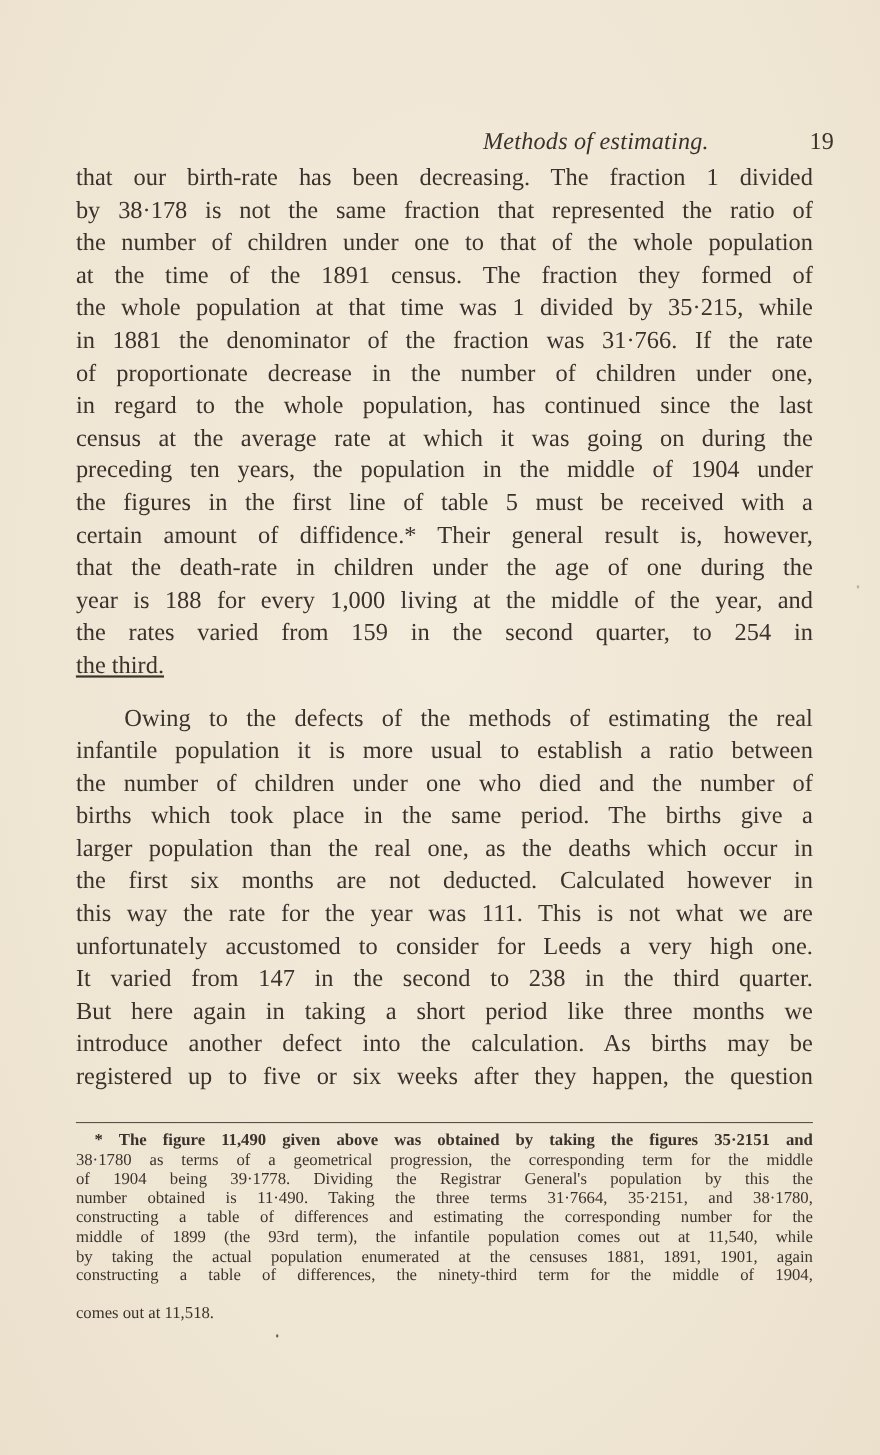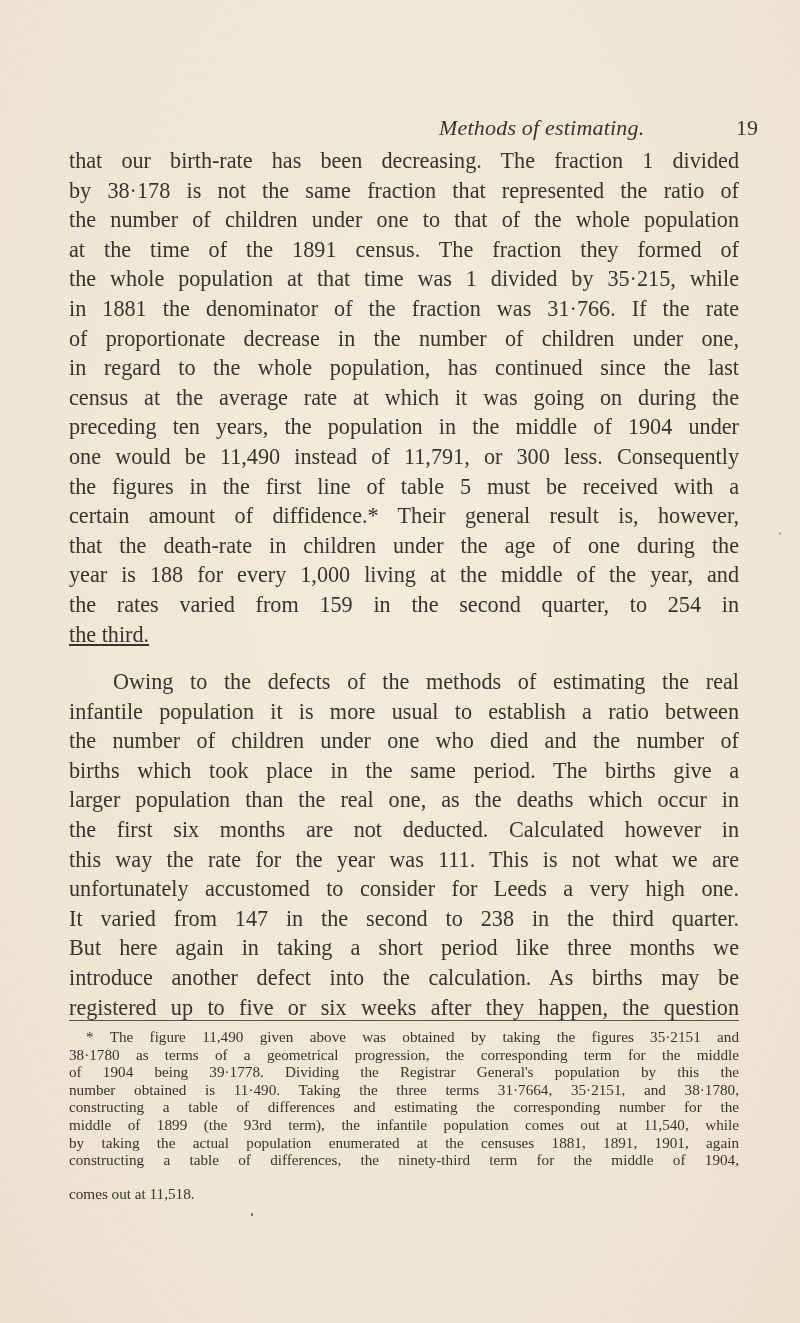--- a/index.html
+++ b/index.html
@@ -43,21 +43,21 @@
     border-top:1.5px solid #5a5048;
   }
   .footnote {
     position:absolute; left:69px; top:1028px; width:670px;
   }
   .fline {
     display:block; height:17.6px; line-height:17.6px;
     font-size:15.2px; white-space:nowrap;
     text-align:justify; text-align-last:justify;
   }
-  .fline.indent { padding-left:17px; }
+  .fline.indent { padding-left:17px;font-weight:bold; }
   .fline.last { text-align-last:left;margin-top:16px; }
   .speck {
     position:absolute; width:2px; height:3px; background:#6b5f55; border-radius:1px;
   }
 </style>
 </head>
 <body>
 
 <div class="page">
 
@@ -71,21 +71,20 @@
       <span class="line">that our birth-rate has been decreasing.   The fraction 1 divided</span>
       <span class="line">by 38·178 is not the same fraction that represented the ratio of</span>
       <span class="line">the number of children under one to that of the whole population</span>
       <span class="line">at the time of the 1891 census.  The fraction they formed of</span>
       <span class="line">the whole population at that time was 1 divided by 35·215, while</span>
       <span class="line">in 1881 the denominator of the fraction was 31·766.   If the rate</span>
       <span class="line">of proportionate decrease in the number of children under one,</span>
       <span class="line">in regard to the whole population, has continued since the last</span>
       <span class="line">census at the average rate at which it was going on during the</span>
       <span class="line">preceding ten years, the population in the middle of 1904 under</span>
-      <span class="line">one would be 11,490 instead of 11,791, or 300 less.  Consequently</span>
       <span class="line">the figures in the first line of table 5 must be received with a</span>
       <span class="line">certain amount of diffidence.*   Their general result is, however,</span>
       <span class="line">that the death-rate in children under the age of one during the</span>
       <span class="line">year is 188 for every 1,000 living at the middle of the year, and</span>
       <span class="line">the rates varied from 159 in the second quarter, to 254 in</span>
       <span class="line last">the third.</span>
     </div>
     <div class="para-gap"></div>
     <div>
       <span class="line indent">Owing to the defects of the methods of estimating the real</span>

